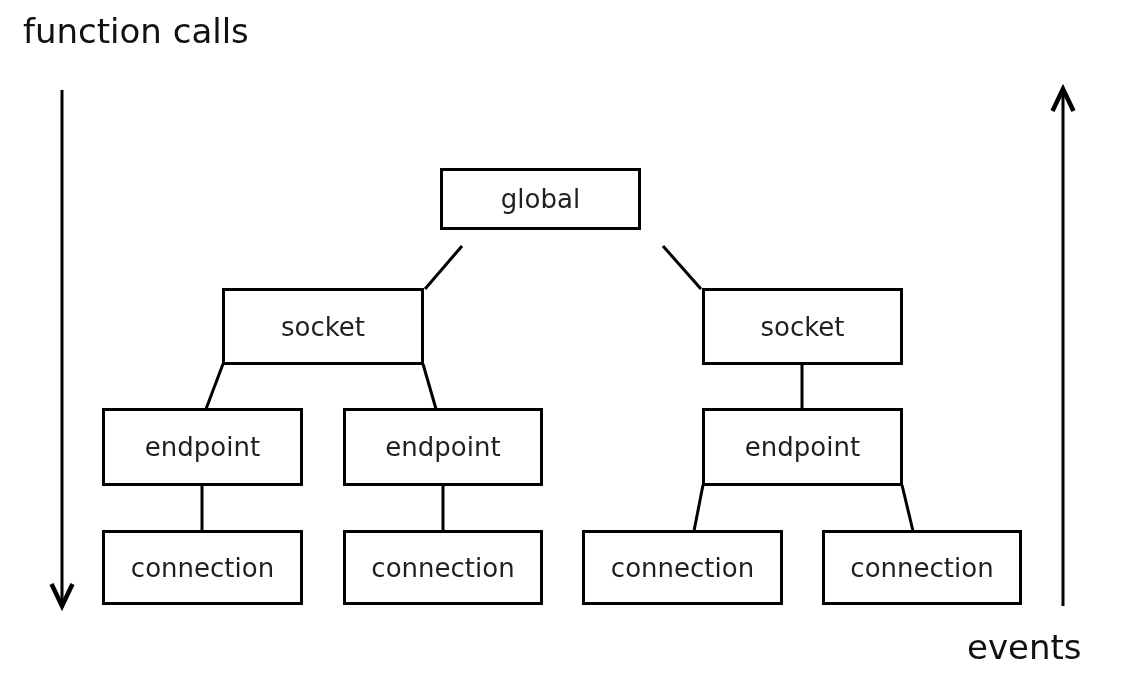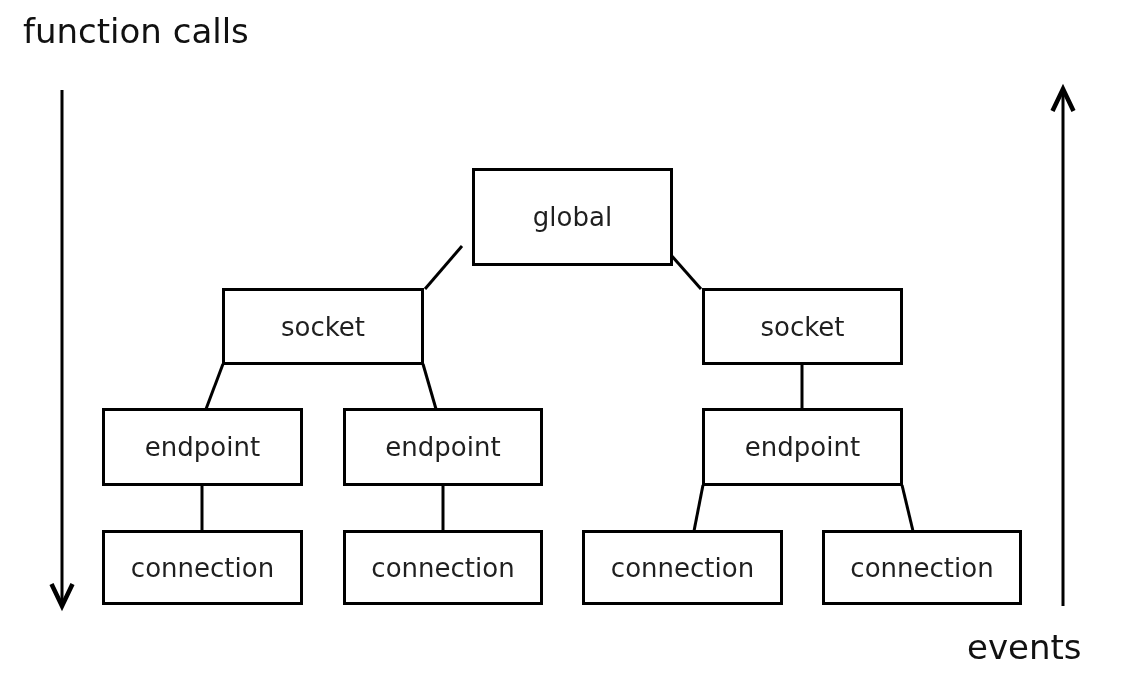--- a/index.html
+++ b/index.html
@@ -35,21 +35,21 @@
     border: 3px solid #000000;
     background: #ffffff;
     display: flex;
     align-items: center;
     justify-content: center;
     font-size: 26px;
     color: #1f1f1f;
     white-space: nowrap;
   }
   
-  .n-global       { left: 472px; top: 168px; width: 201px; height: 98px; }
+  .n-global       { left: 440px; top: 168px; width: 201px; height: 62px; }
   .n-socket-left  { left: 222px; top: 288px; width: 202px; height: 77px; }
   .n-socket-right { left: 702px; top: 288px; width: 201px; height: 77px; }
   .n-endpoint-1   { left: 102px; top: 408px; width: 201px; height: 78px; }
   .n-endpoint-2   { left: 343px; top: 408px; width: 200px; height: 78px; }
   .n-endpoint-3   { left: 702px; top: 408px; width: 201px; height: 78px; }
   .n-connection-1 { left: 102px; top: 530px; width: 201px; height: 75px; }
   .n-connection-2 { left: 343px; top: 530px; width: 200px; height: 75px; }
   .n-connection-3 { left: 582px; top: 530px; width: 201px; height: 75px; }
   .n-connection-4 { left: 822px; top: 530px; width: 200px; height: 75px; }
   #label-function-calls { left: 23px;  top: 13px;  }

